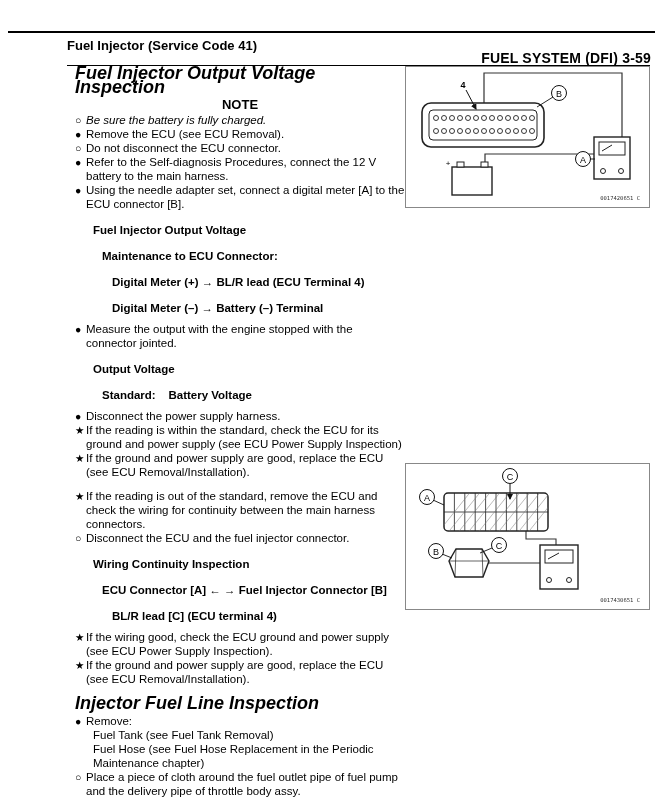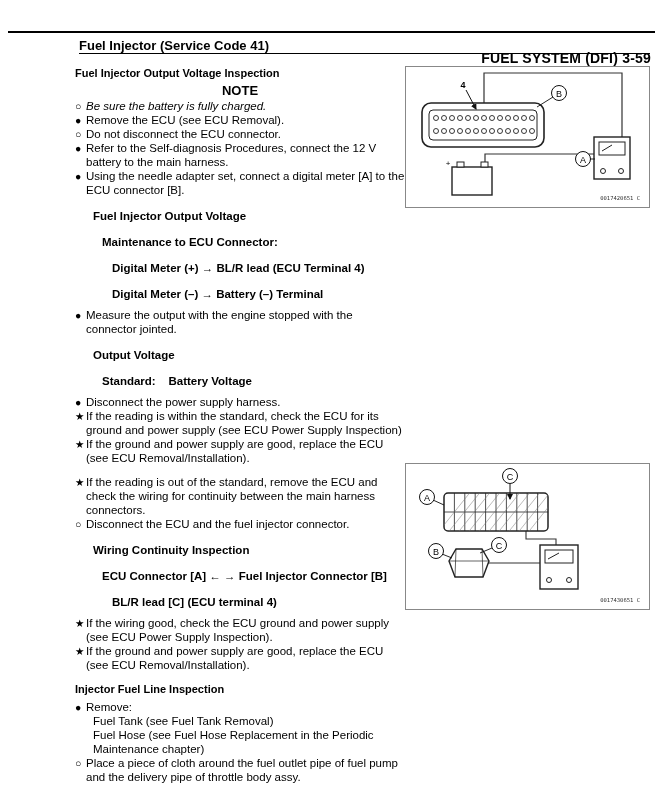--- a/index.html
+++ b/index.html
@@ -15,30 +15,30 @@
 
   .header-title {
     position:absolute; top:9px; right:12px;
     font-size:14px; font-weight:bold; letter-spacing:.2px;margin-top:41px;
   }
   .header-rule {
     position:absolute; top:31px; left:8px; right:8px;
     border-top:2px solid #000;
   }
   .section-title {
-    position:absolute; top:38px; left:79px; right:13px;
+    position:absolute; top:38px; left:67px; right:13px;
     font-size:13px; font-weight:bold;
-    padding-bottom:0; border-bottom:1.5px solid #000;
+    padding-bottom:12px; border-bottom:1.5px solid #000;
   }
 
   .main {
     position:absolute; top:64px; left:75px; width:330px;
     font-size:11.5px; line-height:14px;
   }
-  .sub-title { font-size:11px; font-weight:bold; margin:2px 0 4px 0; }
+  .sub-title { font-size:18px; font-weight:bold; font-style:italic; margin:2px 0 4px 0; }
   .note-heading { text-align:center; font-weight:bold; font-size:13px; margin:2px 0 1px 0; }
   .step { display:flex; }
   .bullet { flex:none; width:11px; font-size:10.5px; }
   .step-text { flex:1; }
   .italic .step-text { font-style:italic; }
   .gap-top { margin-top:10px; }
   .boldblock { font-weight:bold;margin-top:12px; }
   .bb { margin:7px 0; }
   .ind1 { margin-left:18px; }
   .ind2 { margin-left:27px; }

